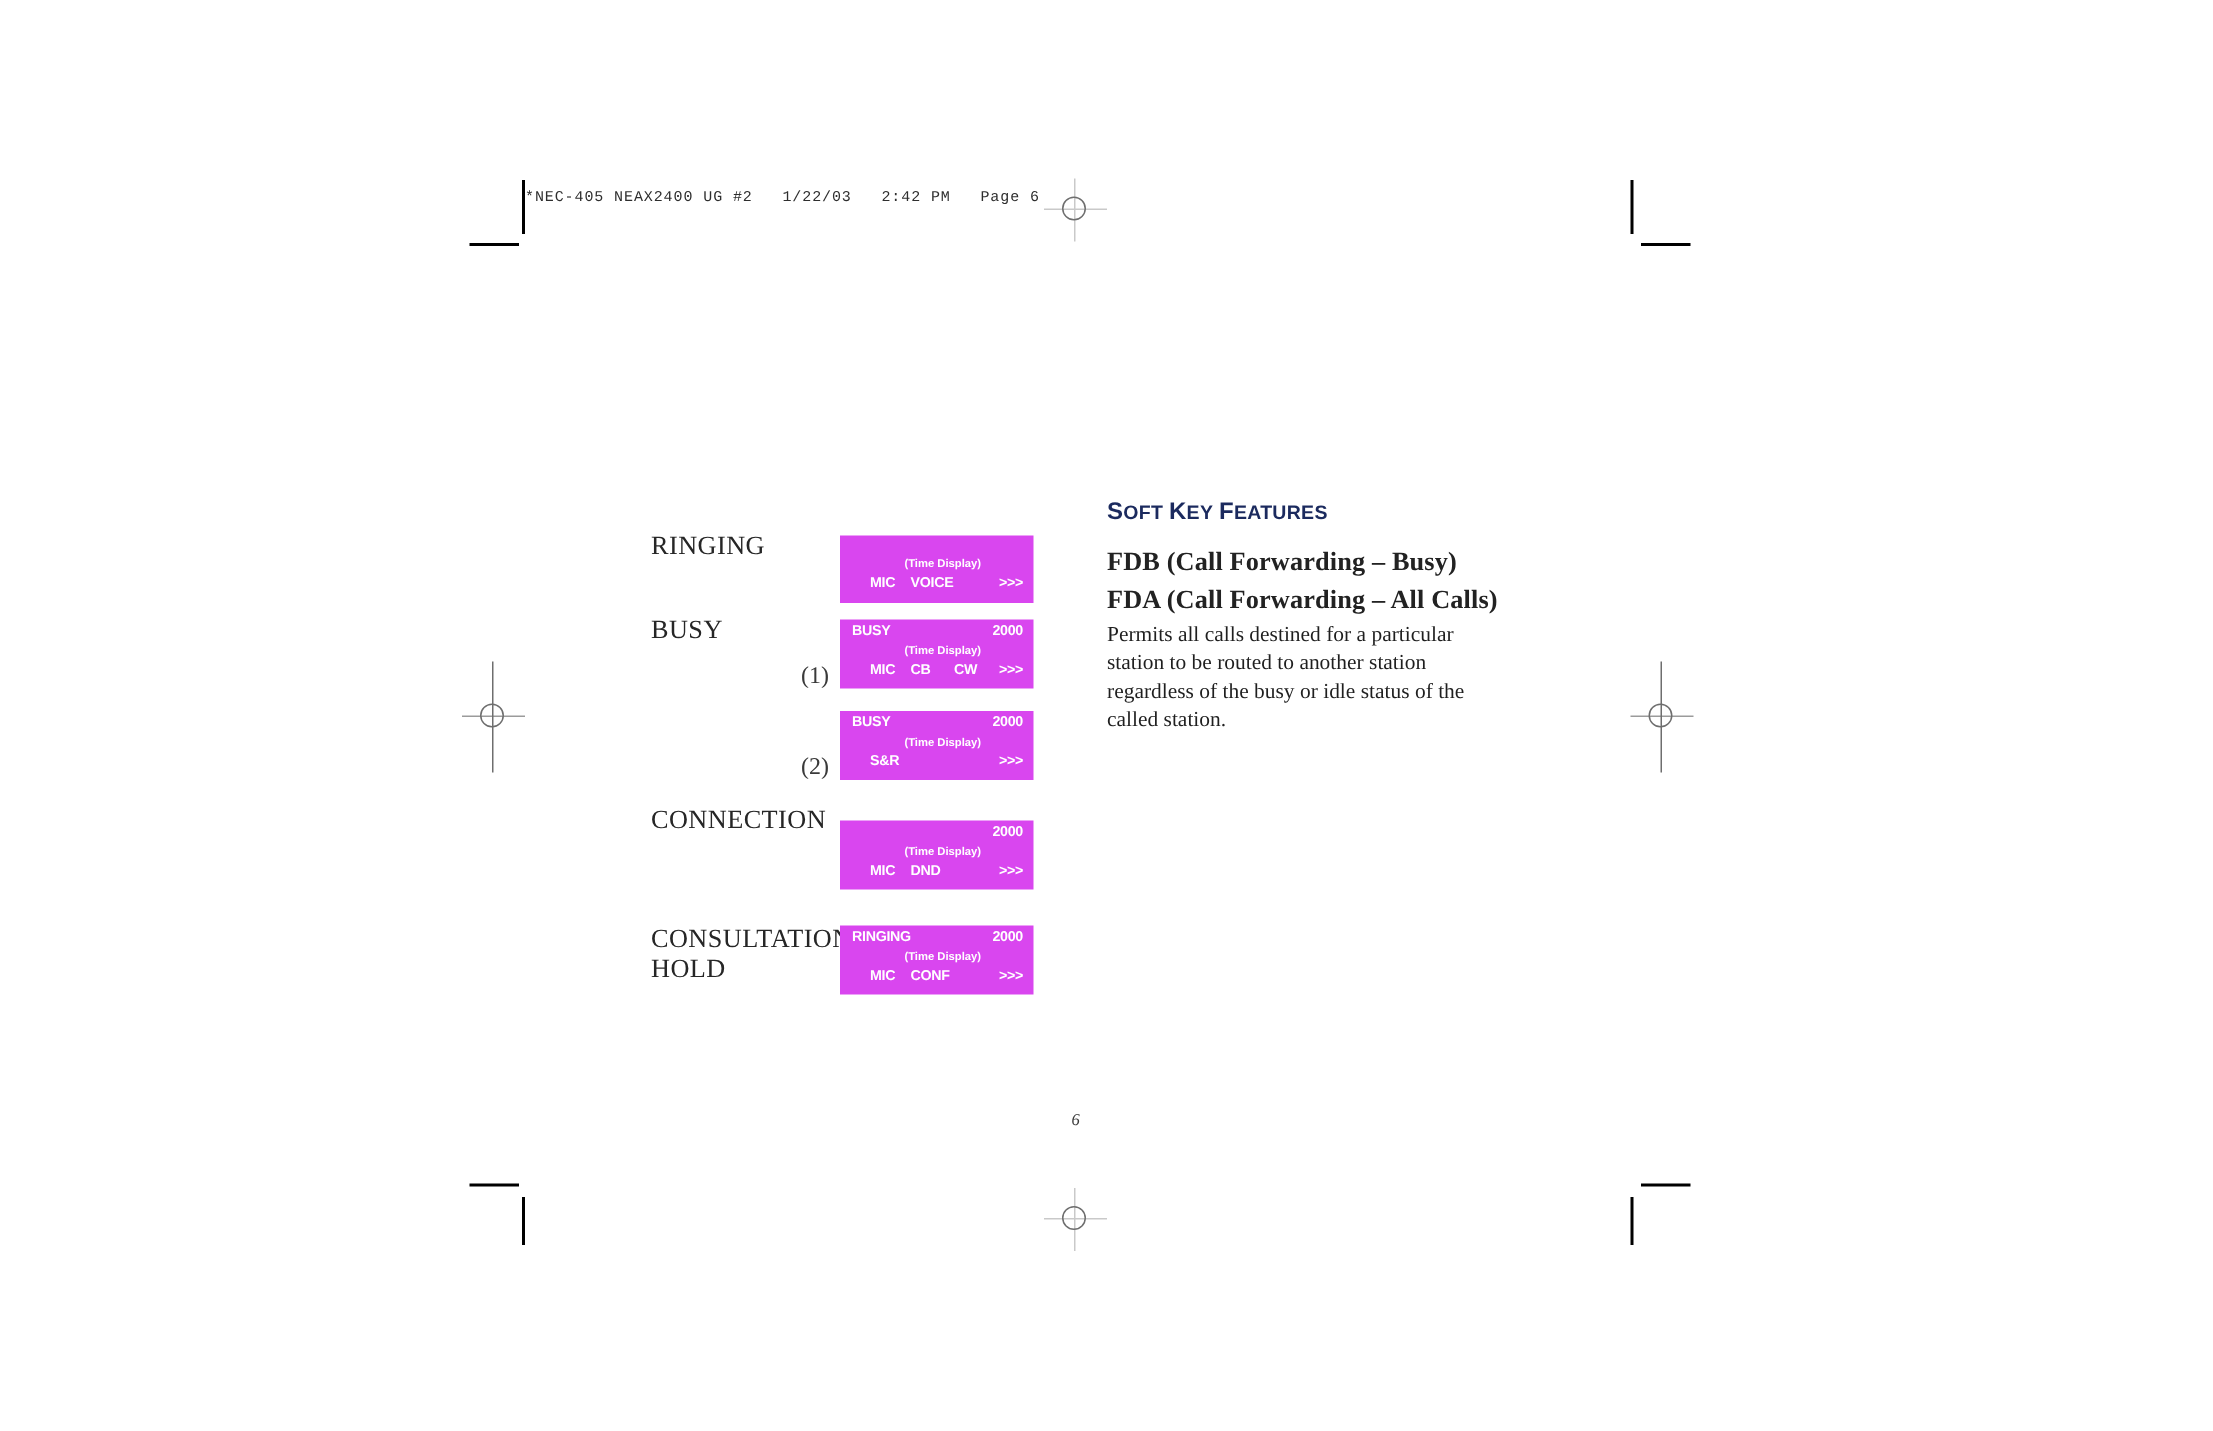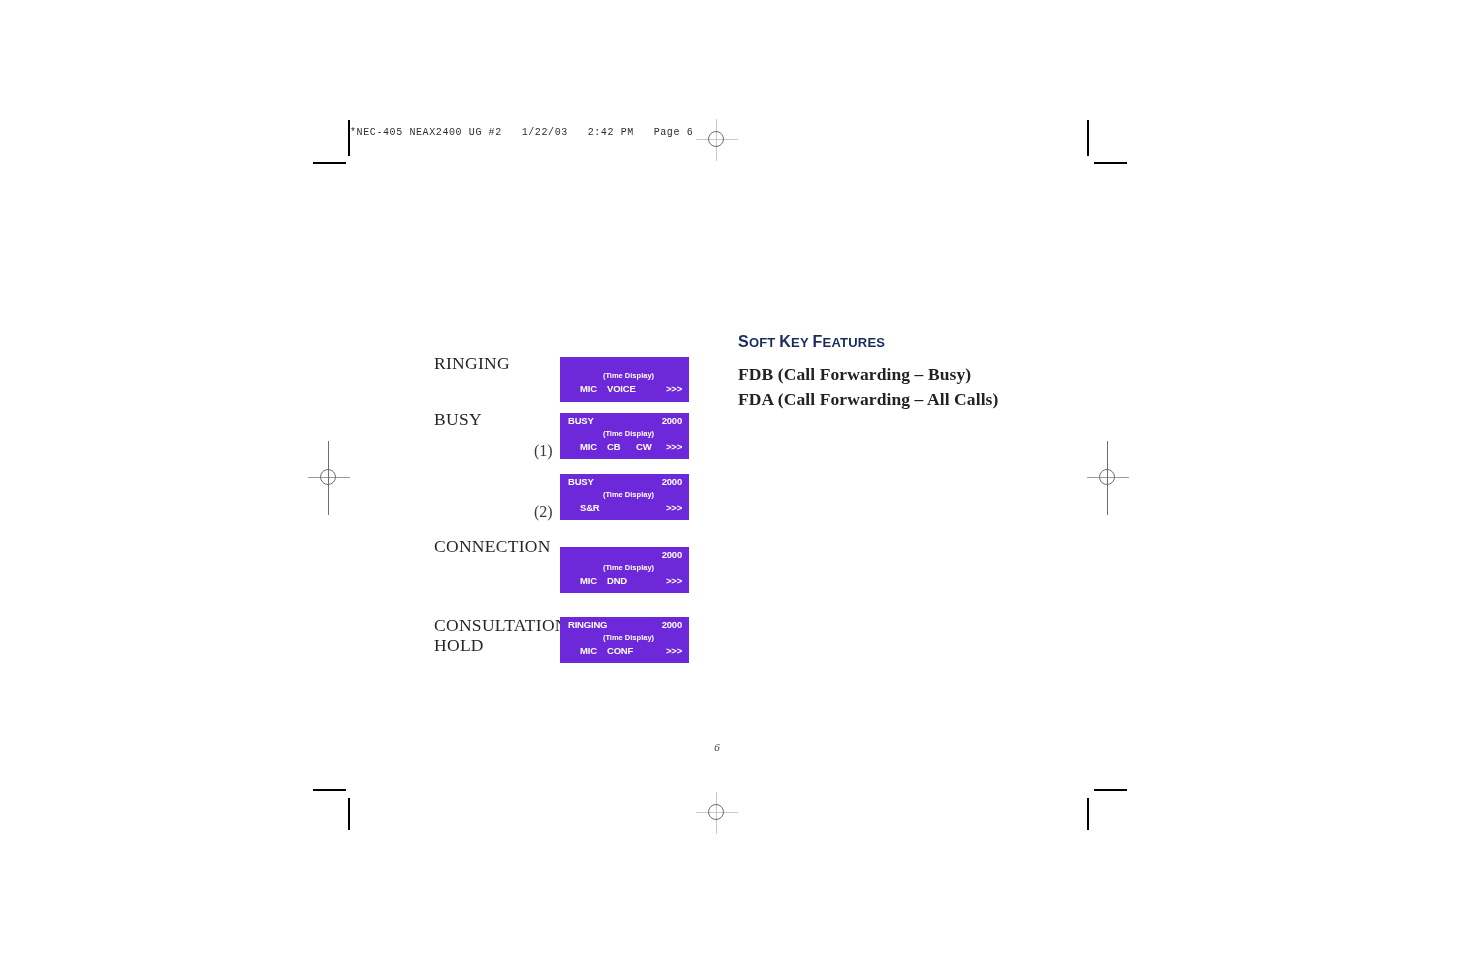--- a/index.html
+++ b/index.html
@@ -102,21 +102,21 @@
     position: absolute;
     font-size: 16px;
     color: #3a3a3a;
   }
 
   
   .lcd {
     position: absolute;
     left: 126px;
     width: 129px;
-    background: #6d28d9;
+    background: #d946ef;
     font-family: "Liberation Sans", sans-serif;
     color: #ffffff;
     box-sizing: border-box;
   }
   .lcd-row {
     position: relative;
     height: 15px;
   }
   .lcd-top {
     font-size: 9.5px;
@@ -326,16 +326,17 @@
 </div>
 
 <div class="col-right">
 
   <h2 class="sec-head"><span class="cap">S</span><span>OFT</span>&nbsp;<span class="cap">K</span><span>EY</span>&nbsp;<span class="cap">F</span><span>EATURES</span></h2>
 
 
   <h3 class="sub-head">FDB (Call Forwarding – Busy)</h3>
 
   <h3 class="sub-head">FDA (Call Forwarding – All Calls)</h3>
+  <p class="body-p">Permits all calls destined for a particular station to be routed to another station regardless of the busy or idle status of the called station.</p>
 
 </div>
 
 <div class="folio">6</div>
 
 </body></html>

